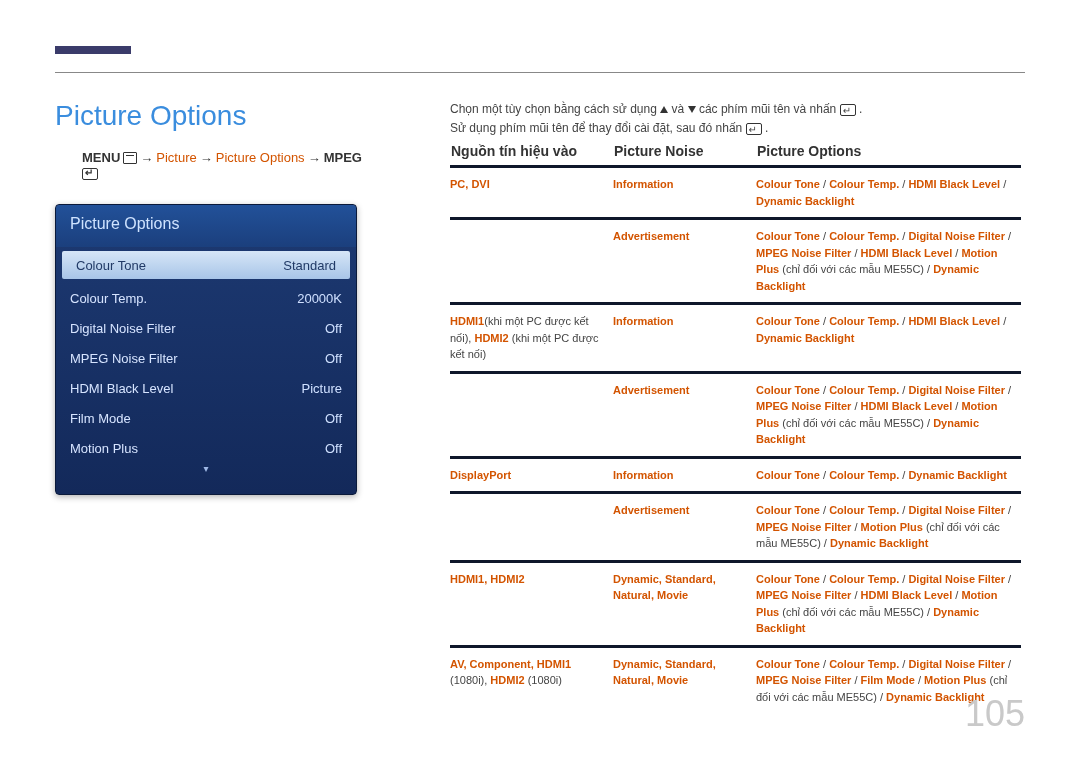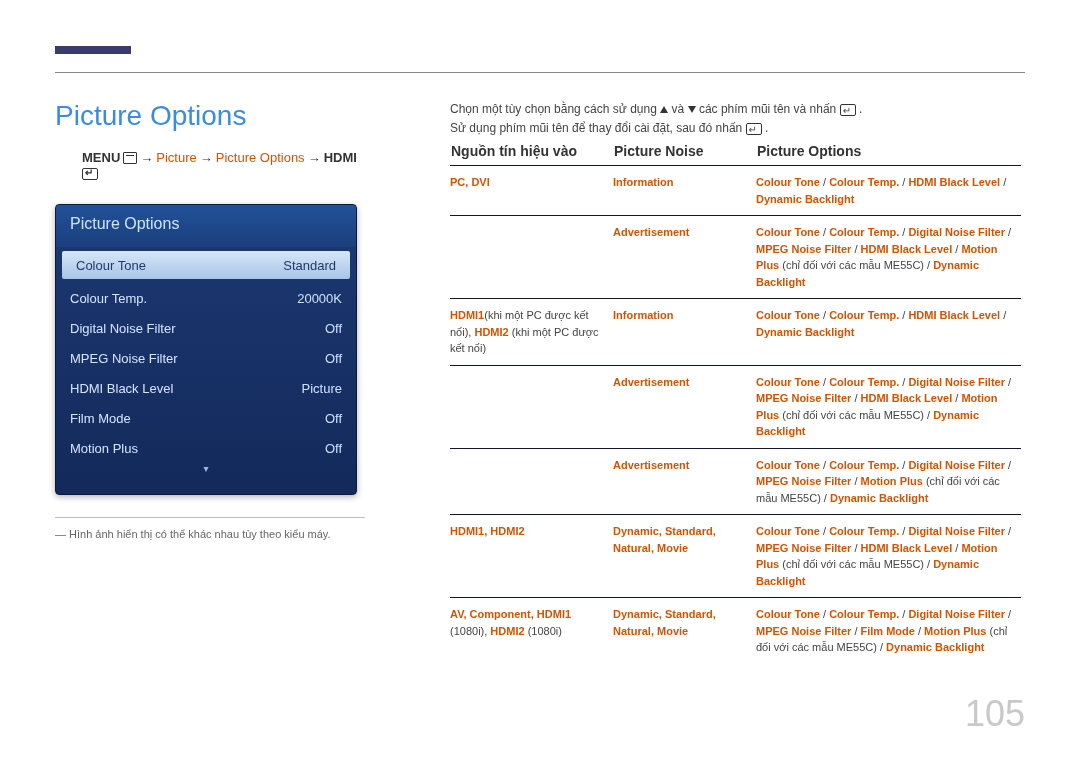--- a/index.html
+++ b/index.html
@@ -157,21 +157,21 @@
     font-size: 14px;
     font-weight: bold;
     color: #333;
     padding-bottom: 6px;
   }
   .tbl td {
     vertical-align: top;
     padding: 8px 8px 8px 0;
     line-height: 1.5;
   }
-  .tbl tr.sep td { border-top: 1px solid #0f172a; }
+  .tbl tr.sep td { border-top: 3px solid #0f172a; }
   .col1 { width: 155px; }
   .col2 { width: 135px; }
   .red { color: #d35400; font-weight: bold; }
   .blk { color: #444; }
   .pagenum {
     position: absolute;
     right: 55px;
     bottom: 28px;
     font-size: 36px;
     color: #c9c9c9;
@@ -188,21 +188,21 @@
   <h1 class="page-title">Picture Options</h1>
 
   <div class="breadcrumb">
     <span>MENU</span>
     <span class="icon-box"></span>
     <span>→</span>
     <span class="red">Picture</span>
     <span>→</span>
     <span class="red">Picture Options</span>
     <span>→</span>
-    <span>HDMI</span>
+    <span>MPEG</span>
     <span class="icon-enter"></span>
   </div>
 
   <div class="osd">
     <div class="osd-title">Picture Options</div>
     <div id="osd-rows">
         <div class="osd-row selected">
           <span>Colour Tone</span>
           <span class="val">Standard</span>
         </div>
@@ -227,23 +227,20 @@
           <span class="val">Off</span>
         </div>
         <div class="osd-row">
           <span>Motion Plus</span>
           <span class="val">Off</span>
         </div>
       </div>
     <div class="osd-arrow">▾</div>
   </div>
 
-  <div class="footline">
-    <span>― </span><span>Hình ảnh hiển thị có thể khác nhau tùy theo kiểu máy.</span>
-  </div>
 </div>
 
 <div class="right-col">
   <div class="intro">
     <span>Chọn một tùy chọn bằng cách sử dụng </span>
     <span class="triangle-up"></span>
     <span> và </span>
     <span class="triangle-down"></span>
     <span> các phím mũi tên và nhấn </span>
     <span class="icon-enter"></span>
@@ -277,20 +274,25 @@
           <td class="col1"><span class="red">HDMI1</span><span class="blk">(khi một PC được kết nối), </span><span class="red">HDMI2</span><span class="blk"> (khi một PC được kết nối)</span></td>
           <td class="col2"><span class="red">Information</span></td>
           <td><span class="red">Colour Tone</span><span class="blk"> / </span><span class="red">Colour Temp.</span><span class="blk"> / </span><span class="red">HDMI Black Level</span><span class="blk"> / </span><span class="red">Dynamic Backlight</span></td>
         </tr>
         <tr class="sep">
           <td class="col1"></td>
           <td class="col2"><span class="red">Advertisement</span></td>
           <td><span class="red">Colour Tone</span><span class="blk"> / </span><span class="red">Colour Temp.</span><span class="blk"> / </span><span class="red">Digital Noise Filter</span><span class="blk"> / </span><span class="red">MPEG Noise Filter</span><span class="blk"> / </span><span class="red">HDMI Black Level</span><span class="blk"> / </span><span class="red">Motion Plus</span><span class="blk"> (chỉ đối với các mẫu ME55C) / </span><span class="red">Dynamic Backlight</span></td>
         </tr>
         <tr class="sep">
+          <td class="col1"><span class="red">DisplayPort</span></td>
+          <td class="col2"><span class="red">Information</span></td>
+          <td><span class="red">Colour Tone</span><span class="blk"> / </span><span class="red">Colour Temp.</span><span class="blk"> / </span><span class="red">Dynamic Backlight</span></td>
+        </tr>
+        <tr class="sep">
           <td class="col1"></td>
           <td class="col2"><span class="red">Advertisement</span></td>
           <td><span class="red">Colour Tone</span><span class="blk"> / </span><span class="red">Colour Temp.</span><span class="blk"> / </span><span class="red">Digital Noise Filter</span><span class="blk"> / </span><span class="red">MPEG Noise Filter</span><span class="blk"> / </span><span class="red">Motion Plus</span><span class="blk"> (chỉ đối với các mẫu ME55C) / </span><span class="red">Dynamic Backlight</span></td>
         </tr>
         <tr class="sep">
           <td class="col1"><span class="red">HDMI1</span><span class="red">, </span><span class="red">HDMI2</span></td>
           <td class="col2"><span class="red">Dynamic</span><span class="red">, </span><span class="red">Standard</span><span class="red">, </span><span class="red">Natural</span><span class="red">, </span><span class="red">Movie</span></td>
           <td><span class="red">Colour Tone</span><span class="blk"> / </span><span class="red">Colour Temp.</span><span class="blk"> / </span><span class="red">Digital Noise Filter</span><span class="blk"> / </span><span class="red">MPEG Noise Filter</span><span class="blk"> / </span><span class="red">HDMI Black Level</span><span class="blk"> / </span><span class="red">Motion Plus</span><span class="blk"> (chỉ đối với các mẫu ME55C) / </span><span class="red">Dynamic Backlight</span></td>
         </tr>
         <tr class="sep">

